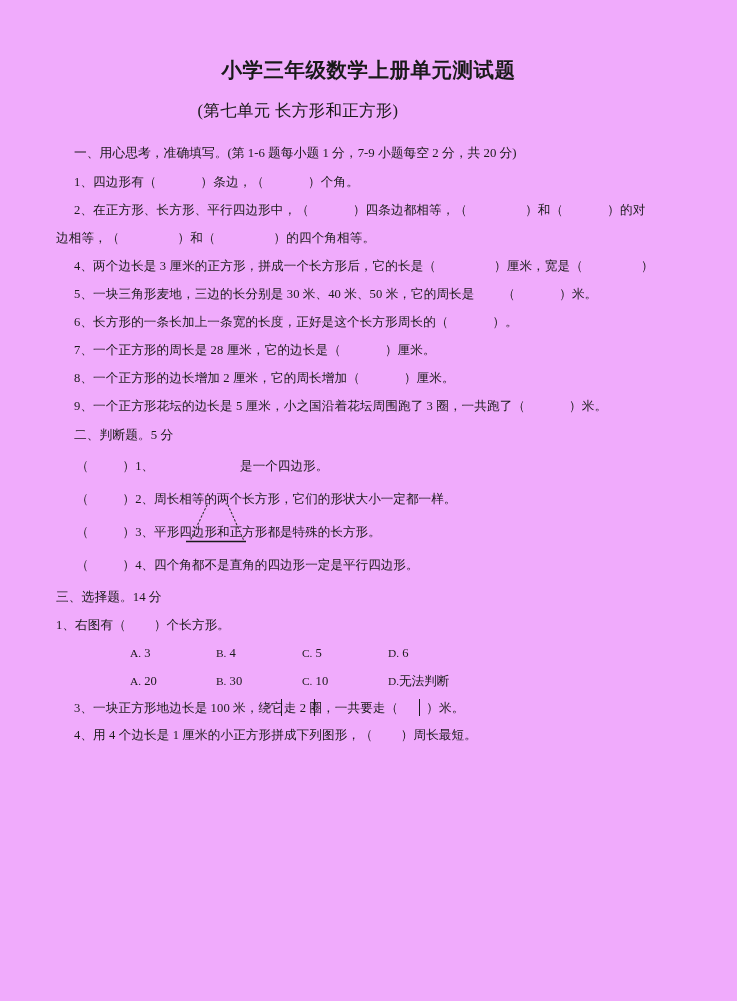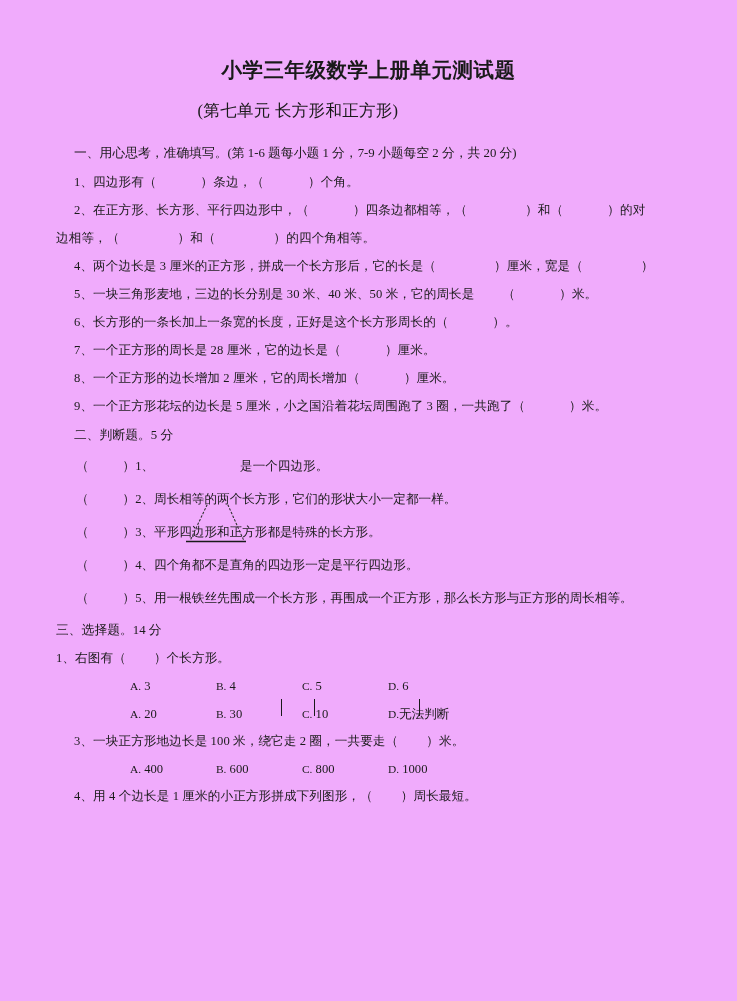--- a/index.html
+++ b/index.html
@@ -152,35 +152,33 @@
     <div class="judge-line"><span>（</span><span class="paren-box"></span><span>）</span><span>1、</span><span style="display:inline-block;width:86px"></span><span>是一个四边形。</span></div>
 
     <div class="blank sm"></div>
 
     <div class="judge-line"><span>（</span><span class="paren-box"></span><span>）</span><span>2、</span><span>周长相等的两个长方形，它们的形状大小一定都一样。</span></div>
 
     <div class="judge-line"><span>（</span><span class="paren-box"></span><span>）</span><span>3、</span><span>平形四边形和正方形都是特殊的长方形。</span></div>
 
     <div class="judge-line"><span>（</span><span class="paren-box"></span><span>）</span><span>4、</span><span>四个角都不是直角的四边形一定是平行四边形。</span></div>
 
-    <div class="judge-line"><span>（</span><span class="paren-box"></span><span>）</span><span>5、</span><span>用一根铁丝先围成一个长方形，再围成一个正方形，那么长方形与正方形的周长相等。</span></div>
 
     <div class="blank sm"></div>
 
     <div class="sec-head" style="text-indent:0">三、选择题。14 分</div>
 
     <div class="line tight"><span>1</span><span>、右图有（</span><span class="gap-s"></span><span>）个长方形。</span></div>
     <div class="opt-line"><span class="opt"><span class="lbl">A.</span> <span>3</span></span><span class="opt"><span class="lbl">B.</span> <span>4</span></span><span class="opt"><span class="lbl">C.</span> <span>5</span></span><span class="opt"><span class="lbl">D.</span> <span>6</span></span></div>
 
     <div class="opt-line"><span class="opt"><span class="lbl">A.</span> <span>20</span></span><span class="opt"><span class="lbl">B.</span> <span>30</span></span><span class="opt"><span class="lbl">C.</span> <span>10</span></span><span class="opt"><span class="lbl">D.</span><span>无法判断</span></span></div>
 
     <div class="blank sm"></div>
 
     <div class="line tight indent"><span>3</span><span>、一块正方形地边长是 100 米，绕它走 2 圈，一共要走（</span><span class="gap-s"></span><span>）米。</span></div>
-    <div class="opt-line"><span class="opt"><span class="lbl">A.</span> <span>400</span></span><span class="opt"><span class="lbl">B.</span> <span>600</span></span><span class="opt"><span class="lbl">C.</span> <span>800</span></span><span class="opt"><span class="lbl">D.</span> <span>1000</span></span></div>
 
     <div class="blank sm"></div>
 
     <div class="line tight indent"><span>4</span><span>、用 4 个边长是 1 厘米的小正方形拼成下列图形，（</span><span class="gap-s"></span><span>）周长最短。</span></div>
 
   </div>
 
   <svg class="fig-trap" viewBox="0 0 100 44" xmlns="http://www.w3.org/2000/svg">
     <line x1="47" y1="2" x2="30" y2="38" stroke="#333" stroke-width="1.1" stroke-dasharray="1.6 2.4" stroke-linecap="round"></line>
     <line x1="68" y1="2" x2="84" y2="38" stroke="#333" stroke-width="1.1" stroke-dasharray="1.6 2.4" stroke-linecap="round"></line>

